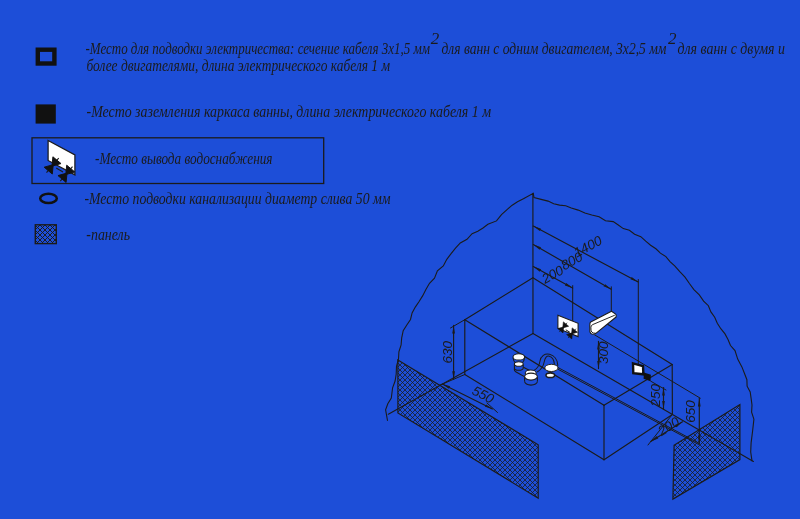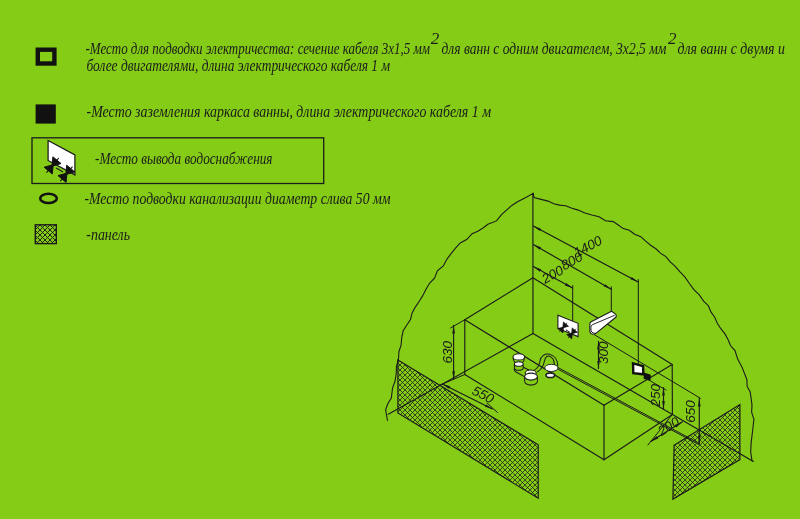--- a/index.html
+++ b/index.html
@@ -1,16 +1,16 @@
 <!DOCTYPE html>
 <html><head>
 <meta charset="utf-8">
 <style>
   html,body{margin:0;padding:0;background:#ffffff;}
-  #page{position:relative;width:800px;height:519px;background:#84cc16;overflow:hidden;}
+  #page{position:relative;width:800px;height:519px;background:#1d4ed8;overflow:hidden;}
   svg{position:absolute;left:0;top:0;}
   text{font-family:"Liberation Serif", serif;}
   .leg{font-family:"Liberation Serif", serif;font-style:italic;font-size:17px;fill:#1b1b1b;}
   .dim{font-family:"Liberation Sans", sans-serif;font-style:italic;font-size:13.5px;fill:#1b1b1b;}
 </style>
 </head>
 <body>
 <div id="page">
 <svg width="800" height="519" viewBox="0 0 800 519">
 <defs>

